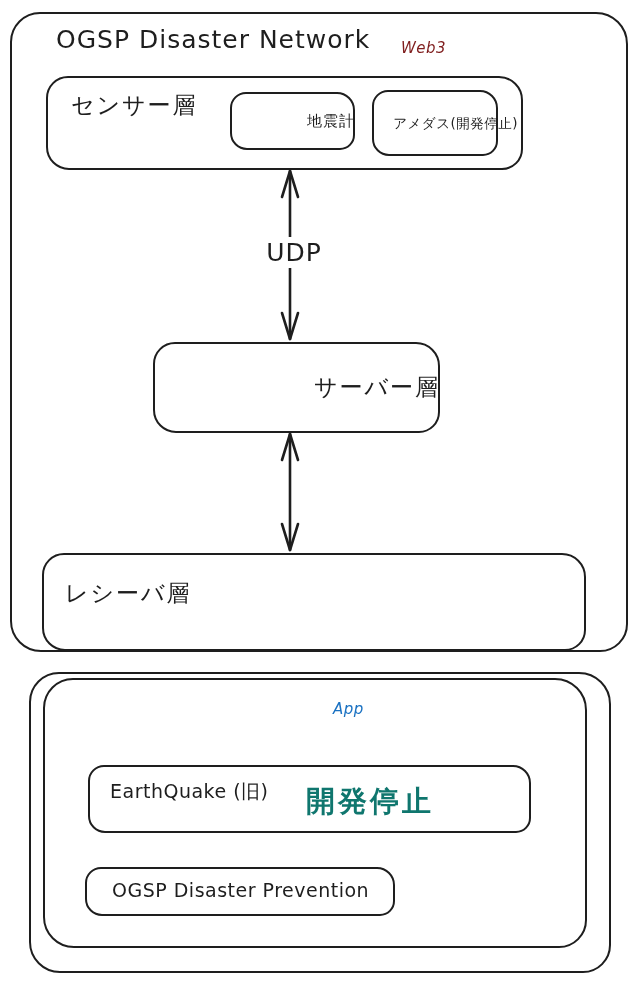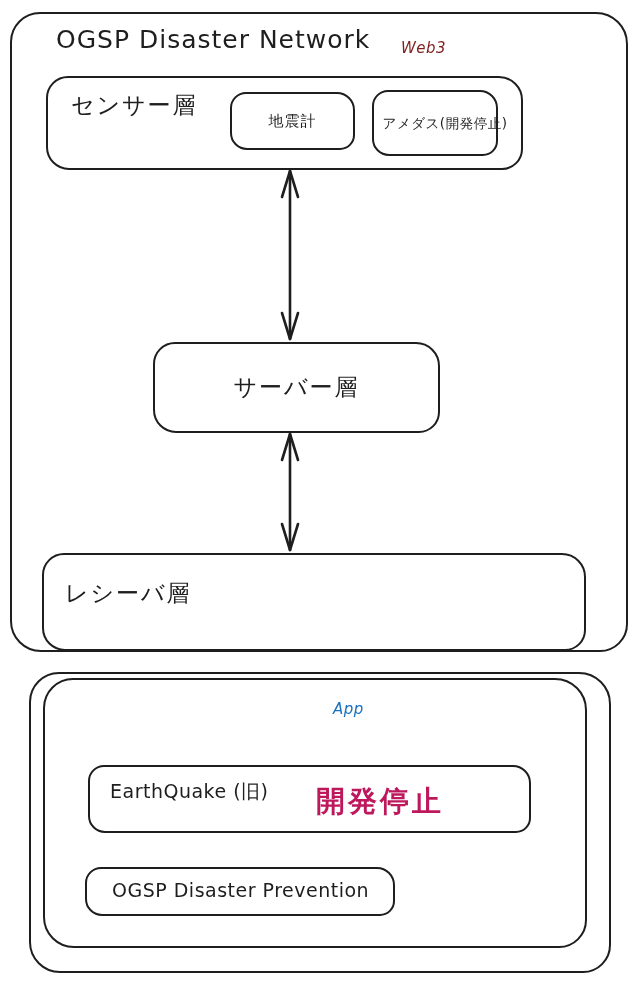--- a/index.html
+++ b/index.html
@@ -17,21 +17,21 @@
   .r-sm{border-radius:16px 18px 15px 17px;}
   .lbl{position:absolute;white-space:nowrap;line-height:1.25;}
   .lbl-title{font-size:25px;letter-spacing:1px;}
   .lbl-layer{font-size:23px;letter-spacing:2px;}
   .lbl-node{font-size:15px;letter-spacing:1px;}
   .lbl-node-sm{font-size:13.5px;letter-spacing:0.5px;text-align:center;line-height:1.35;}
   .lbl-proto{font-size:25px;letter-spacing:1px;text-align:center;background:#ffffff;padding:0 4px;}
   .lbl-app{font-size:19px;letter-spacing:0.5px;}
   .tag{font-style:italic;font-size:15px;letter-spacing:0.5px;}
   .status{font-size:29px;font-weight:bold;letter-spacing:3px;}
-  .centered{display:flex;align-items:center;justify-content:center;position:absolute;}
+  .centered{display:flex;align-items:center;justify-content:flex-end;position:absolute;}
   .arrow{position:absolute;}
   svg line,svg polyline{stroke:#1e1e1e;stroke-width:2.6;fill:none;stroke-linecap:round;stroke-linejoin:round;}
 </style>
 </head>
 <body>
 
 <div class="canvas">
 
   <div class="box r-lg" style="left:10px;top:12px;width:618px;height:640px;"></div>
   <div class="lbl lbl-title" style="left:56px;top:24px;">OGSP Disaster Network</div>
@@ -49,20 +49,21 @@
   <div class="centered lbl-node-sm" style="left:372px;top:90px;width:146px;height:66px;flex-direction:row;">
     <span>アメダス</span>
     <span>(開発停止)</span>
   </div>
 
   <svg class="arrow" style="left:268px;top:166px;" width="44" height="178" viewBox="0 0 44 178">
     <line x1="22" y1="5" x2="22" y2="173"></line>
     <polyline points="14,31 22,5 30,31"></polyline>
     <polyline points="14,147 22,173 30,147"></polyline>
   </svg>
+  <div class="lbl lbl-proto" style="left:240px;top:237px;width:100px;">UDP</div>
 
   <div class="box r-md" style="left:153px;top:342px;width:287px;height:91px;"></div>
   <div class="centered lbl-layer" style="left:153px;top:342px;width:287px;height:91px;">
     <span>サーバー層</span>
   </div>
 
   <svg class="arrow" style="left:268px;top:430px;" width="44" height="124" viewBox="0 0 44 124">
     <line x1="22" y1="4" x2="22" y2="120"></line>
     <polyline points="14,30 22,4 30,30"></polyline>
     <polyline points="14,94 22,120 30,94"></polyline>
@@ -71,18 +72,18 @@
   <div class="box r-md" style="left:42px;top:553px;width:544px;height:98px;"></div>
   <div class="lbl lbl-layer" style="left:65px;top:579px;">レシーバ層</div>
 
   <div class="box r-lg" style="left:29px;top:672px;width:582px;height:301px;"></div>
 
   <div class="box r-lg" style="left:43px;top:678px;width:544px;height:270px;"></div>
   <div class="lbl tag" style="left:333px;top:700px;color:#1971c2;">App</div>
 
   <div class="box r-sm" style="left:88px;top:765px;width:443px;height:68px;"></div>
   <div class="lbl lbl-app" style="left:110px;top:780px;">EarthQuake (旧)</div>
-  <div class="lbl status" style="left:316px;top:783px;color:#be185d;text-align:right;">開発停止</div>
+  <div class="lbl status" style="left:306px;top:783px;color:#0f766e;text-align:right;">開発停止</div>
 
   <div class="box r-sm" style="left:85px;top:867px;width:310px;height:49px;"></div>
   <div class="lbl lbl-app" style="left:112px;top:879px;">OGSP Disaster Prevention</div>
 
 </div>
 
 </body></html>

